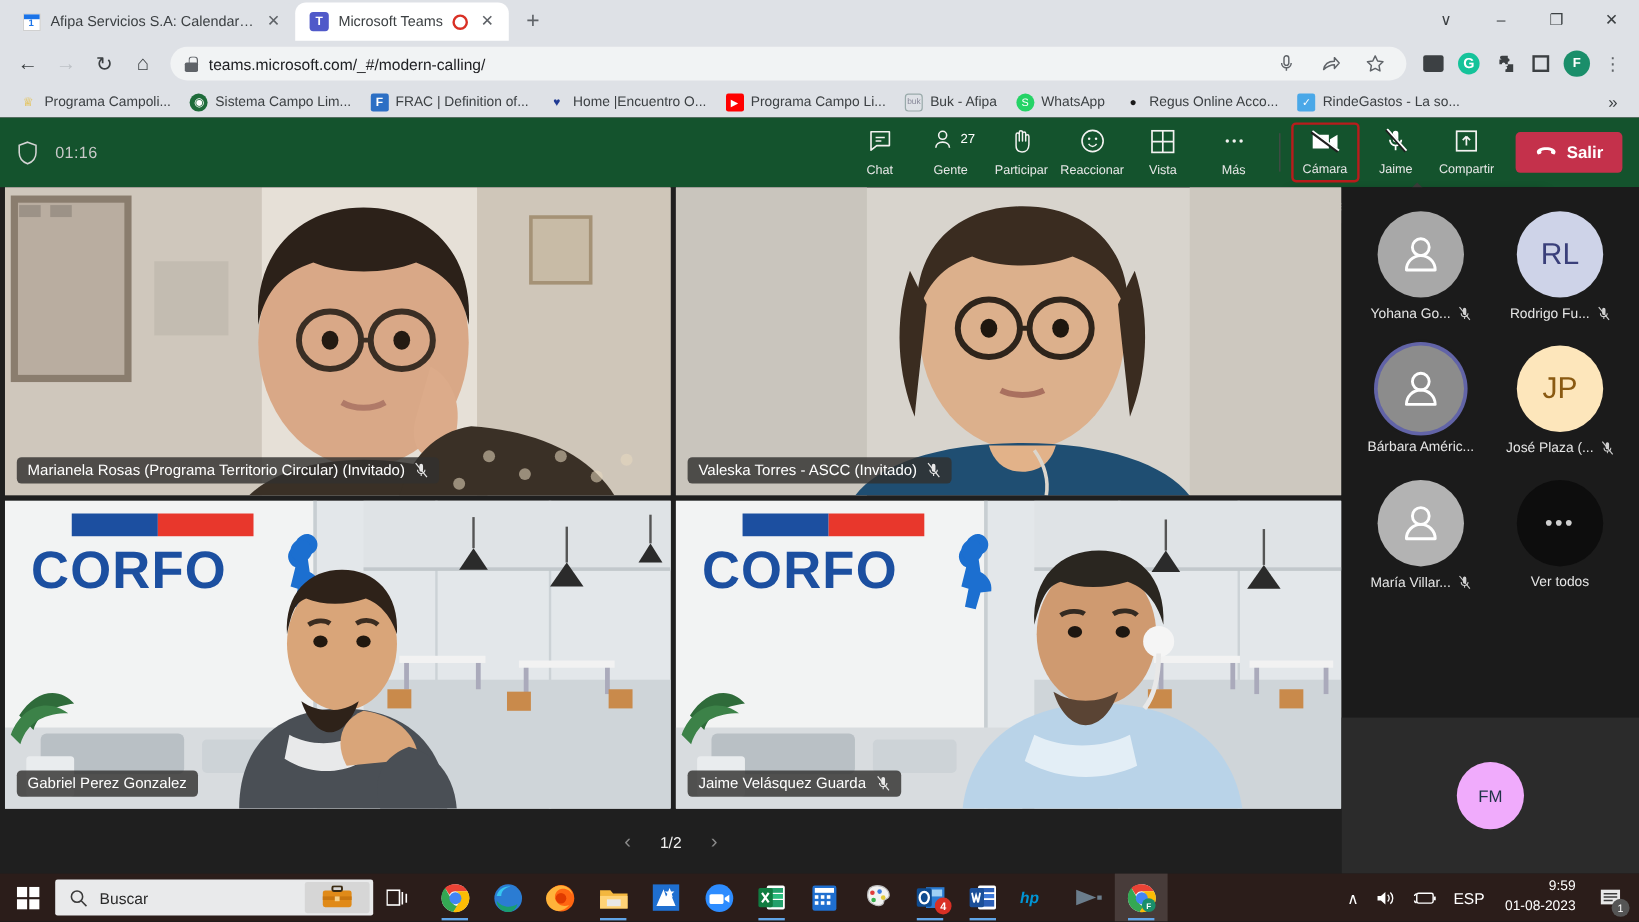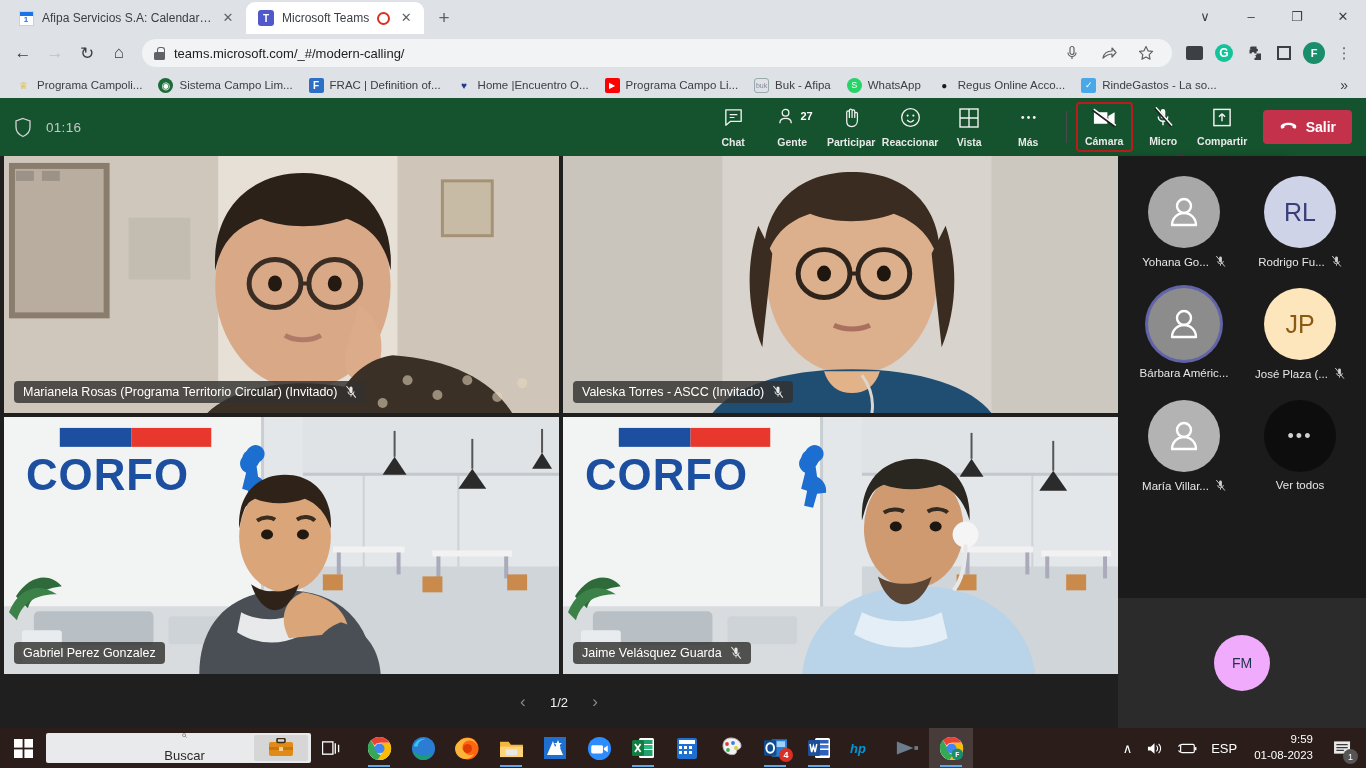--- a/index.html
+++ b/index.html
@@ -68,21 +68,21 @@
 
   
   .teams { position:absolute; top:98px; left:0; width:1366px; height:630px; background:#1f1f1f; }
 
   .meet-bar { height: 58px; display:flex; align-items:center; padding: 0 14px; position:relative; background:#14532d; }
   .mb-left { display:flex; align-items:center; gap:14px; }
   .shield { width:18px; height:21px; }
   .timer { font-size:13.5px; color:#c8c8c8; letter-spacing:0.3px; }
   .mb-right { margin-left:auto; display:flex; align-items:center; gap:2px; }
   .ctrl { width:57px; height:50px; display:flex; flex-direction:column; align-items:center; justify-content:center;
-          gap:7px; color:#f3f2f1; cursor:pointer; border-radius:4px; position:relative;font-weight:bold; }
+          gap:7px; color:#f3f2f1; cursor:pointer; border-radius:4px; position:relative; }
   .ctrl-lbl { font-size:10.5px; color:#e8e8e8; white-space:nowrap; }
   .ctrl.boxed { border: 2px solid #b91c1c; }
   .ctrl .badge { position:absolute; top:8px; right:8px; font-size:11px; color:#fff; }
   .divider { width:1px; height:32px; background:#4a4a4a; margin: 0 7px; }
   .leave { height:34px; background:#c4314b; border-radius:4px; display:flex; align-items:center; gap:8px;
            padding: 0 16px; color:#fff; font-size:14px; font-weight:600; cursor:pointer; margin-left:10px; }
 
   .tooltip { position:absolute; top: 60px; right: 78px; background:#3b3a39; color:#fff; font-size:12.5px;
              padding: 7px 12px; border-radius:4px; white-space:nowrap; box-shadow: 0 2px 8px rgba(0,0,0,.5); }
   .tooltip::before { content:""; position:absolute; top:-6px; left:50%; margin-left:-6px;
@@ -117,21 +117,21 @@
             display:flex; align-items:center; justify-content:center; font-size:14px; font-weight:500; }
 
   svg.ico { display:block; }
   .mutedot { display:flex; align-items:center; }
 
   
   .taskbar { position:absolute; bottom:0; left:0; width:1366px; height:40px;
              background:#2b1d1a; display:flex; align-items:center; }
   .start { width:46px; height:40px; display:flex; align-items:center; justify-content:center; cursor:pointer; }
   .searchbox { width: 265px; height:30px; background:#e9eaeb; border-radius:2px; display:flex; align-items:center;
-               gap:10px; padding-left:12px; position:relative; cursor:text;flex-direction:column; }
+               gap:10px; padding-left:12px; position:relative; cursor:text; }
   .searchbox .sl { font-size:13px; color:#2b2b2b; }
   .search-img { position:absolute; right:3px; top:2px; width:54px; height:26px; background:#d6d6d6;
                 border-radius:2px; display:flex; align-items:center; justify-content:center; }
   .tv-btn { width:40px; height:40px; display:flex; align-items:center; justify-content:center; cursor:pointer; }
   .tbicons { display:flex; align-items:center; gap:0; margin-left:6px; }
   .tbapp { width:44px; height:40px; display:flex; align-items:center; justify-content:center;
            position:relative; cursor:pointer; }
   .tbapp.run::after { content:""; position:absolute; bottom:1px; left:11px; width:22px; height:2.5px; background:#60a5e8; }
   .tbapp.active { background: rgba(255,255,255,.14); }
   .tray { margin-left:auto; display:flex; align-items:center; gap:0; padding-right:4px; }
@@ -330,21 +330,21 @@
           </svg>
         <span class="ctrl-lbl">Cámara</span>
       </div>
       <div class="ctrl">
         <svg class="ico" width="20" height="21" viewBox="0 0 20 22">
             <path d="M10 2a2.4 2.4 0 0 1 2.4 2.4v5.2a2.4 2.4 0 0 1-4.8 0V4.4A2.4 2.4 0 0 1 10 2z" fill="#fff"></path>
             <path d="M5 10a5 5 0 0 0 10 0M10 15v4" fill="none" stroke="#fff" stroke-width="1.5"></path>
             <path d="M2 1l17 19" stroke="#1f1f1f" stroke-width="3"></path>
             <path d="M2.6 0.4l17 19" stroke="#fff" stroke-width="1.5"></path>
           </svg>
-        <span class="ctrl-lbl">Micro</span>
+        <span class="ctrl-lbl">Jaime</span>
       </div>
       <div class="ctrl">
         <svg class="ico" width="22" height="21" viewBox="0 0 22 22">
             <rect x="2.5" y="2.5" width="17" height="17" fill="none" stroke="#f3f2f1" stroke-width="1.5"></rect>
             <path d="M11 15V7m0 0l-3.2 3.3M11 7l3.2 3.3" fill="none" stroke="#f3f2f1" stroke-width="1.5"></path>
           </svg>
         <span class="ctrl-lbl">Compartir</span>
       </div>
 
       <div class="leave">

